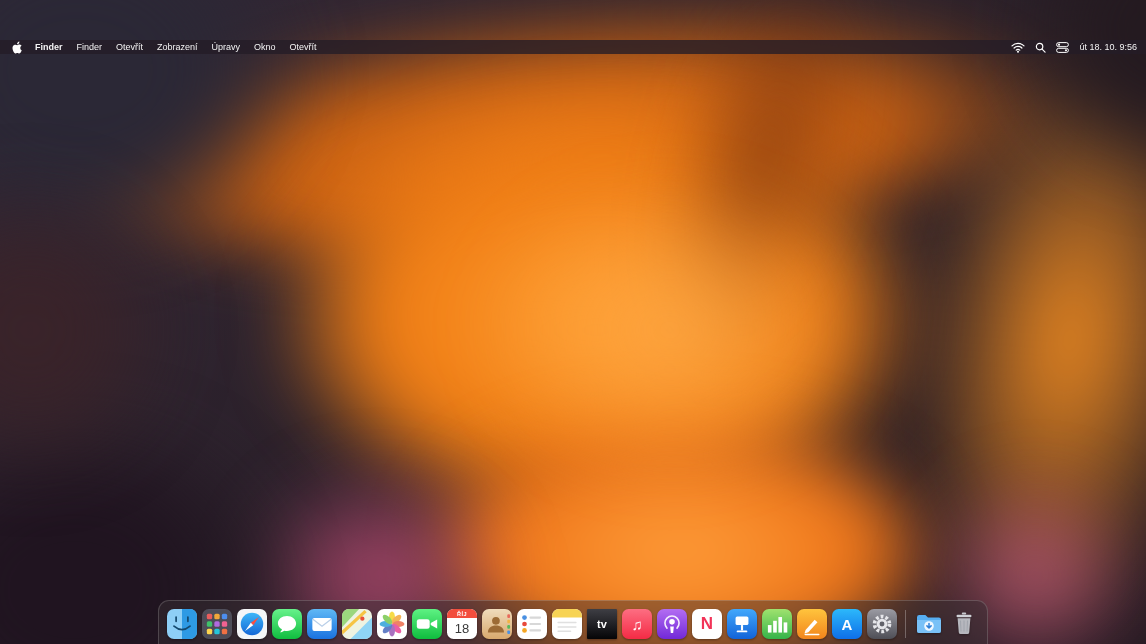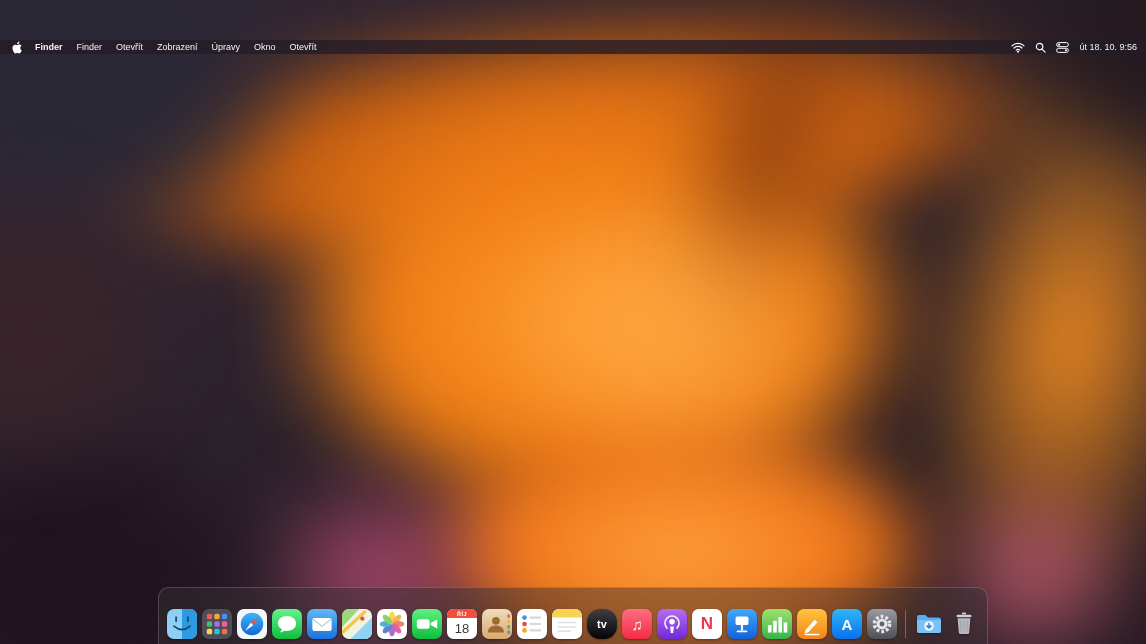--- a/index.html
+++ b/index.html
@@ -31,35 +31,35 @@
     color:rgba(255,255,255,.95); font-size:9px; padding:0 9px;margin-top:40px; }
   .mb-left, .mb-right { display:flex; align-items:center; height:100%; }
   .mb-item { padding:0 7px; line-height:14px; white-space:nowrap; }
   .mb-item.active { font-weight:bold; }
   .apple-wrap { display:flex; align-items:center; padding:0 6px 0 2px; }
   .mb-right > span { display:flex; align-items:center; padding:0 5px; }
   .clock { white-space:nowrap; padding-right:0 !important; }
 
   
   .dock { position:absolute; bottom:0; left:50%; transform:translateX(-50%); z-index:20;
-    display:flex; align-items:center; gap:5px; padding:21px 8px 5px;
+    display:flex; align-items:center; gap:5px; padding:8px 8px 5px;
     background:rgba(58,48,54,.45); border:1px solid rgba(255,255,255,.17); border-bottom:none;
     border-radius:11px 11px 0 0; backdrop-filter:blur(12px); }
   .dicon { width:30px; height:30px; position:relative; flex:0 0 auto;
     filter:drop-shadow(0 1px 1px rgba(0,0,0,.35)); }
   .dicon svg { position:absolute; inset:0; width:30px; height:30px; }
   .sep { width:1px; height:28px; background:rgba(255,255,255,.28); margin:0 3px; flex:0 0 auto; }
 
   
   .cal { background:#fff; border-radius:6.5px; overflow:hidden; display:flex; flex-direction:column; }
   .cal-top { height:9px; background:#f24e3d; color:#fff; font-size:5.5px; font-weight:bold;
     display:flex; align-items:center; justify-content:center; letter-spacing:.4px; }
   .cal-day { flex:1; display:flex; align-items:center; justify-content:center;
     font-size:13px; color:#3a3a3a; margin-top:-1px; }
-  .tvic { background:linear-gradient(180deg,#3e3e44,#050507); border-radius:13px; color:#fff;
+  .tvic { background:linear-gradient(180deg,#3e3e44,#050507); border-radius:1px; color:#fff;
     display:flex; align-items:center; justify-content:center; font-size:11px; font-weight:bold; }
   .musicic { background:linear-gradient(180deg,#fd6e82,#f42b45); border-radius:6.5px; color:#fff;
     display:flex; align-items:center; justify-content:center; font-size:15px; }
   .newsic { background:#fff; border-radius:6.5px; color:#f23358;
     display:flex; align-items:center; justify-content:center; font-size:17px; font-weight:800; }
   .storeic { background:linear-gradient(180deg,#2cb8fb,#0e6fe8); border-radius:6.5px; color:#fff;
     display:flex; align-items:center; justify-content:center; font-size:15px; font-weight:bold; }
 </style>
 </head>
 <body>

